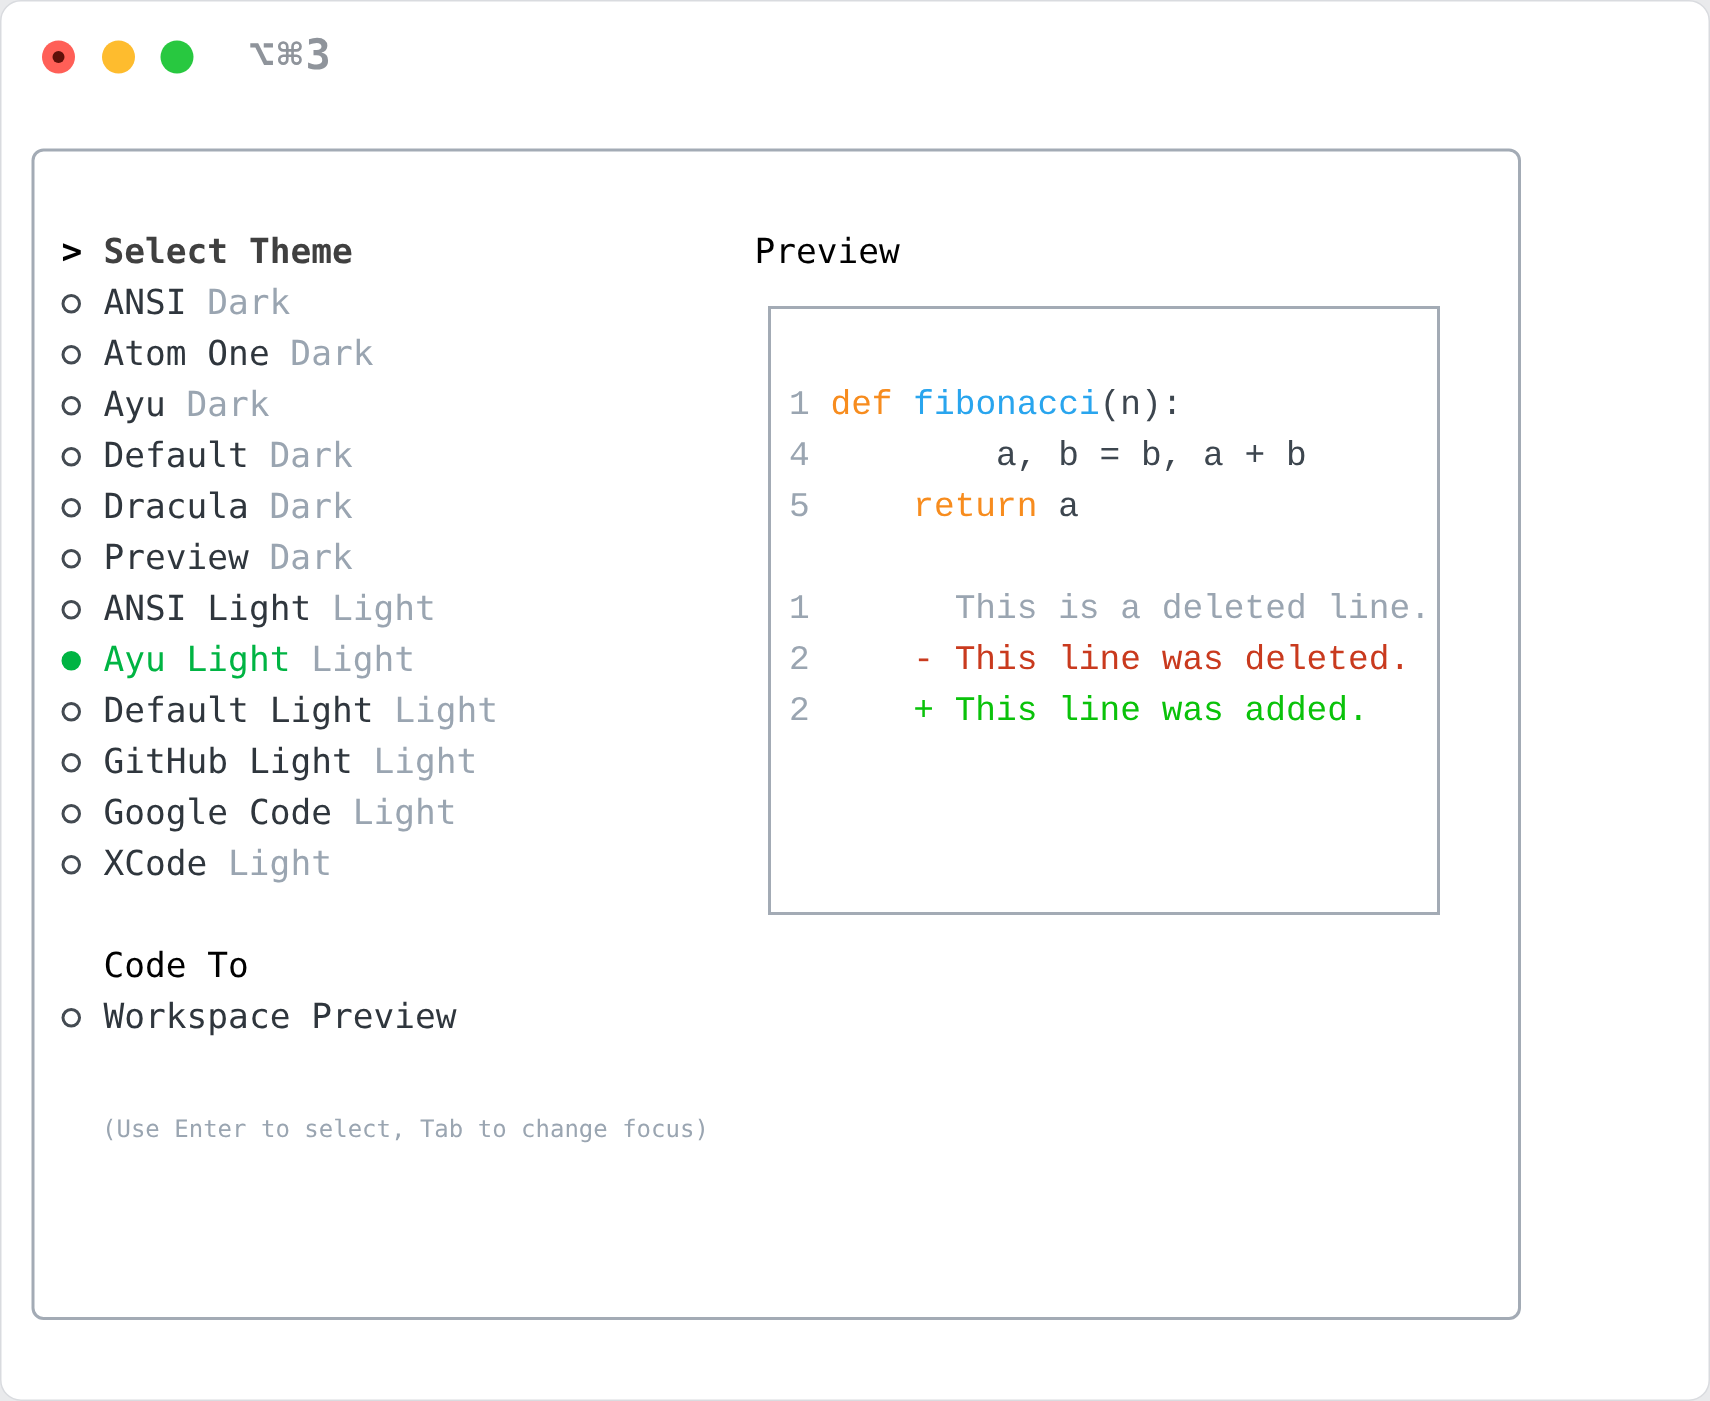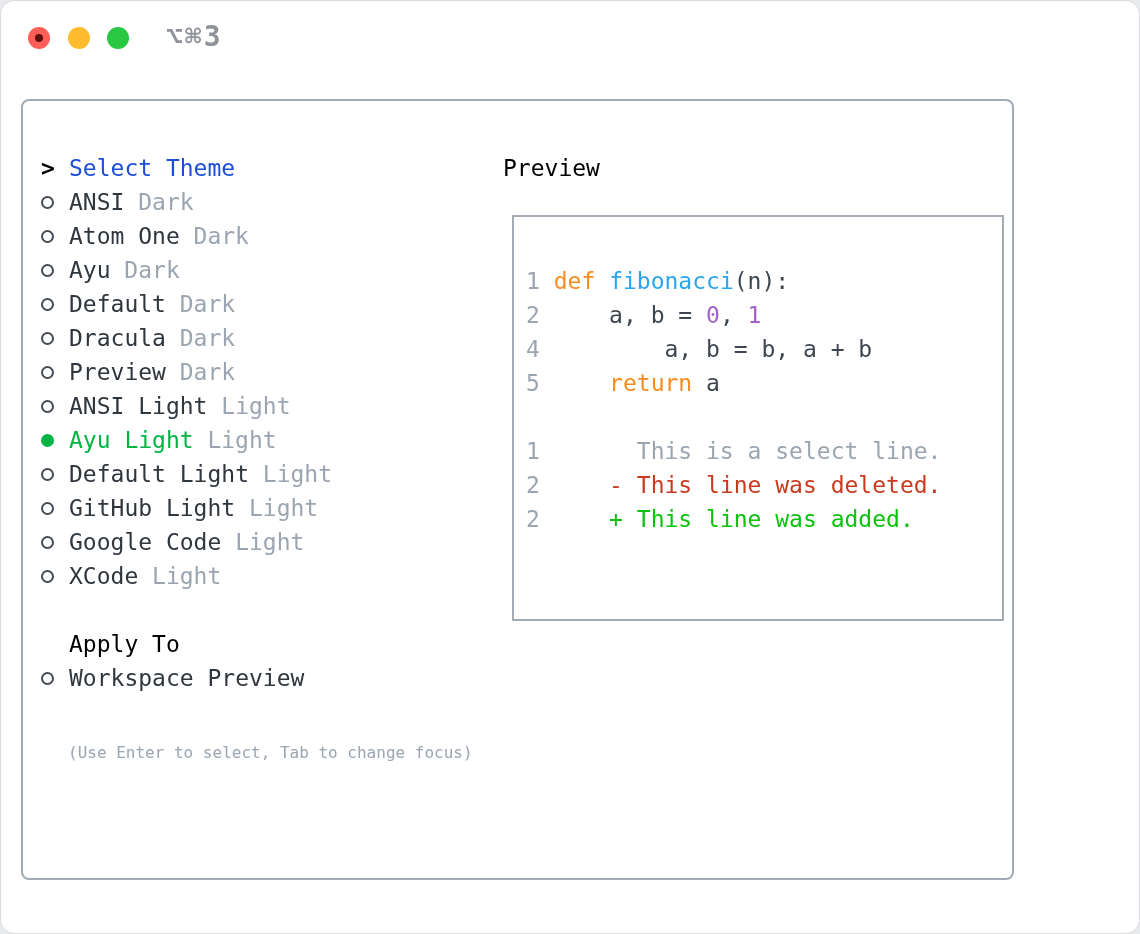--- a/index.html
+++ b/index.html
@@ -33,35 +33,35 @@
   }
   
   .panel{
     position:absolute;left:20px;top:98px;width:993px;height:781px;
     border:2px solid var(--panel_border);border-radius:8px;background:#fff;
   }
   .left-col{position:absolute;left:18px;top:50px;width:430px;font-size:23px;line-height:34px;color:var(--text);}
   .row{display:flex;align-items:center;height:34px;white-space:pre;}
   .marker{width:28px;flex:0 0 28px;display:flex;align-items:center;}
   .caret{font-weight:bold;color:#000;}
-  .header-text{font-weight:normal;color:#1d4ed8;}
+  .header-text{font-weight:bold;color:#404040;}
   .apply-text{color:#000;}
   .dot{width:13px;height:13px;border:2px solid #444b52;border-radius:50%;}
   .selected .dot{background:var(--accent);border-color:var(--accent);}
   .opt-label{color:var(--text);}
   .selected .opt-label{color:var(--accent);}
   .opt-variant{color:var(--muted);margin-left:0.6em;}
   .opt-variant:empty{margin-left:0;}
   .spacer{height:34px;}
   .hint{color:var(--muted);font-size:16px;line-height:48px;width:424px;margin-left:27px;}
   
   .preview-label{position:absolute;left:480px;top:50px;font-size:23px;line-height:34px;font-weight:normal;color:#000;}
   .preview-box{
-    position:absolute;left:489px;top:114px;width:492px;height:406px;
-    border:2px solid var(--panel_border);background:#fff;
+    position:absolute;left:489px;top:103px;width:448px;height:406px;
+    border:2px solid var(--panel_border);background:#fff;font-family:Liberation Mono, monospace;
   }
   .code{padding:47px 0 0 12px;font-size:23px;line-height:34px;}
   .code-row{height:34px;white-space:pre;}
   .tok-ln{color:var(--muted);}
   .tok-d{color:var(--code_text);}
   .tok-kw{color:var(--keyword);}
   .tok-fn{color:var(--function);}
   .tok-num{color:var(--number);}
   .tok-call{color:var(--builtin);}
   .tok-ctx{color:var(--muted);}
@@ -172,21 +172,21 @@
     </span>
     <span class="opt-label">XCode</span>
     <span class="opt-variant">Light</span>
   </div>
         </div>
 
       <div class="spacer"></div>
 
       <div class="row">
         <span class="marker"></span>
-        <span class="apply-text">Apply To</span>
+        <span class="apply-text">Code To</span>
       </div>
 
       <div id="apply-list">
           <div class="row opt-row">
     <span class="marker">
       <span class="dot"></span>
     </span>
     <span class="opt-label">Workspace Preview</span>
     <span class="opt-variant"></span>
   </div>
@@ -195,23 +195,22 @@
       <div class="spacer"></div>
 
       <div class="hint">(Use Enter to select, Tab to change focus)</div>
     </div>
 
     <div class="preview-label">Preview</div>
 
     <div class="preview-box">
       <div class="code" id="code">
           <div class="code-row"><span class="tok-ln">1</span><span class="tok-d"> </span><span class="tok-kw">def</span><span class="tok-d"> </span><span class="tok-fn">fibonacci</span><span class="tok-d">(n):</span></div>
-          <div class="code-row"><span class="tok-ln">2</span><span class="tok-d">     a, b = </span><span class="tok-num">0</span><span class="tok-d">, </span><span class="tok-num">1</span></div>
           <div class="code-row"><span class="tok-ln">4</span><span class="tok-d">         a, b = b, a + b</span></div>
           <div class="code-row"><span class="tok-ln">5</span><span class="tok-d">     </span><span class="tok-kw">return</span><span class="tok-d"> a</span></div>
           <div class="code-row"><span class="tok-ln"></span></div>
-          <div class="code-row"><span class="tok-ln">1</span><span class="tok-ctx">       This is a select line.</span></div>
+          <div class="code-row"><span class="tok-ln">1</span><span class="tok-ctx">       This is a deleted line.</span></div>
           <div class="code-row"><span class="tok-ln">2</span><span class="tok-d">     </span><span class="tok-del">- This line was deleted.</span></div>
           <div class="code-row"><span class="tok-ln">2</span><span class="tok-d">     </span><span class="tok-add">+ This line was added.</span></div>
         </div>
     </div>
   </div>
 </div>
 
 </body></html>

